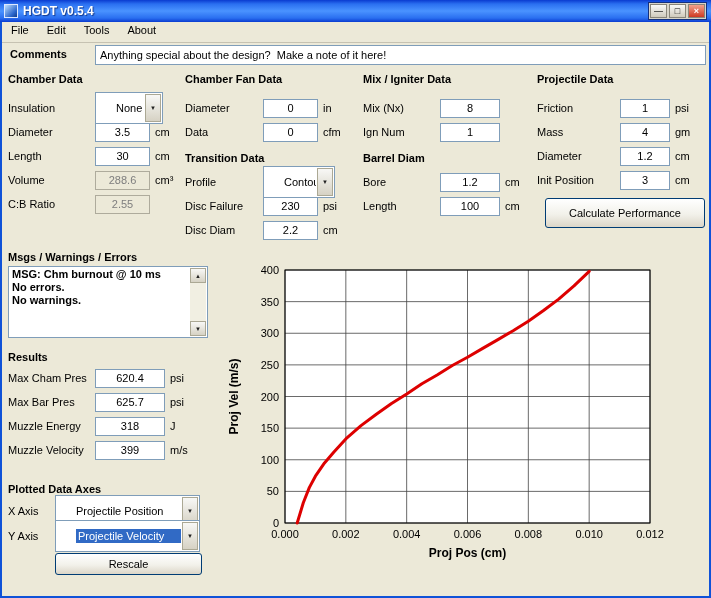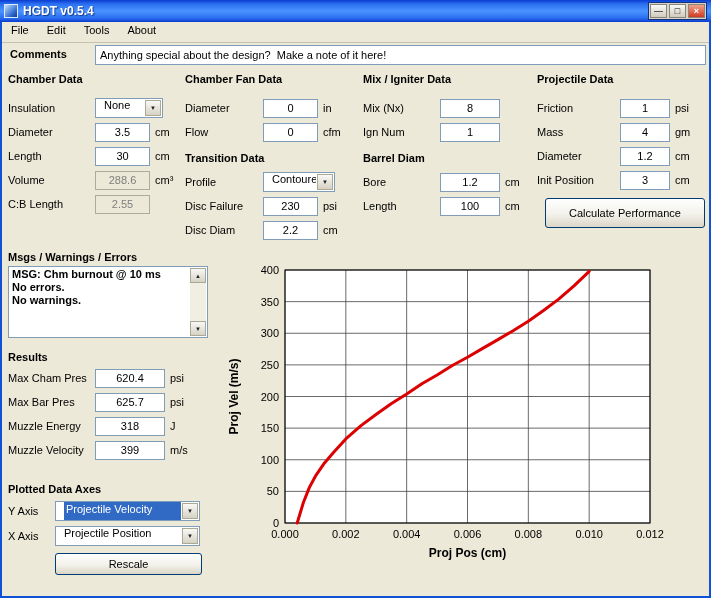--- a/index.html
+++ b/index.html
@@ -26,22 +26,22 @@
 
   
   .menubar { position:absolute; left:2px; top:22px; width:707px; height:21px; background:#ECE9D8;
     display:flex; align-items:flex-start; border-bottom:1px solid #c6c2b2; }
   .menu-item { padding:2px 9px; }
 
   
   .input { height:19px; border:1px solid #7F9DB9; background:#fff; text-align:center;
     font-family:"Liberation Sans",sans-serif; font-size:11px; color:#000; padding:0 2px; }
   .input.disabled { background:#ECE9D8; border-color:#aeab9c; color:#7e7e7e; }
-  .combo { display:flex; height:20px; border:1px solid #7F9DB9;
-    background:#fff; position:relative; padding-left:8px; }
+  .combo { display:flex; align-items:center; height:32px; border:1px solid #7F9DB9;
+    background:#fff; position:relative; padding-left:20px; }
   .combo .combo-text { white-space:nowrap; overflow:hidden; flex:1; margin-right:18px; }
   .combo .combo-text.sel { background:#316AC5; color:#fff; padding:1px 2px; margin-right:18px; }
   .combo .arrow { position:absolute; right:1px; top:1px; bottom:1px; width:16px;
     background:linear-gradient(180deg,#f8f8f6,#d6d2c4); border:1px solid #aba894;
     display:flex; align-items:center; justify-content:center; font-size:6px; color:#222; }
   .btn { border:1px solid #003C74; border-radius:3px;
     background:linear-gradient(180deg,#ffffff,#f2f1ea 55%,#dcd6c8);
     font-family:"Liberation Sans",sans-serif; font-size:11px; color:#000;
     display:flex; align-items:center; justify-content:center; cursor:default; }
 
@@ -139,34 +139,34 @@
       <span class="lab">Length</span>
       <input class="input" value="30" style="">
       <span class="unit">cm</span>
     </div>
     <div class="row">
       <span class="lab">Volume</span>
       <input class="input disabled" value="288.6" style="">
       <span class="unit">cm³</span>
     </div>
     <div class="row">
-      <span class="lab">C:B Length</span>
+      <span class="lab">C:B Ratio</span>
       <input class="input disabled" value="2.55" style="">
     </div>
   </div>
 
   <div class="col col2">
     <div class="sec-title">Chamber Fan Data</div>
     <div class="row">
       <span class="lab">Diameter</span>
       <input class="input" value="0" style="">
       <span class="unit">in</span>
     </div>
     <div class="row">
-      <span class="lab">Flow</span>
+      <span class="lab">Data</span>
       <input class="input" value="0" style="">
       <span class="unit">cfm</span>
     </div>
     <div class="sec-title mid">Transition Data</div>
     <div class="row">
       <span class="lab">Profile</span>
       <span class="combo">
         <span class="combo-text">Contoured</span>
         <span class="arrow">▼</span>
       </span>
@@ -263,30 +263,30 @@
       <div class="row">
         <span class="lab">Muzzle Velocity</span>
         <input class="input" value="399" style="">
         <span class="unit">m/s</span>
       </div>
     </div>
 
     <div class="axes-block">
       <div class="sec-title">Plotted Data Axes</div>
       <div class="axes-row">
+        <span class="lab">X Axis</span>
+        <span class="combo">
+          <span class="combo-text">Projectile Position</span>
+          <span class="arrow">▼</span>
+        </span>
+      </div>
+      <div class="axes-row">
         <span class="lab">Y Axis</span>
         <span class="combo">
           <span class="combo-text sel">Projectile Velocity</span>
-          <span class="arrow">▼</span>
-        </span>
-      </div>
-      <div class="axes-row">
-        <span class="lab">X Axis</span>
-        <span class="combo">
-          <span class="combo-text">Projectile Position</span>
           <span class="arrow">▼</span>
         </span>
       </div>
       <div class="btn rescale-btn">Rescale</div>
     </div>
   </div>
 
   <div class="chart">
     <svg id="chart-svg" viewBox="0 0 482 340">
         <rect x="60" y="18" width="365" height="253" fill="#ffffff"></rect>

